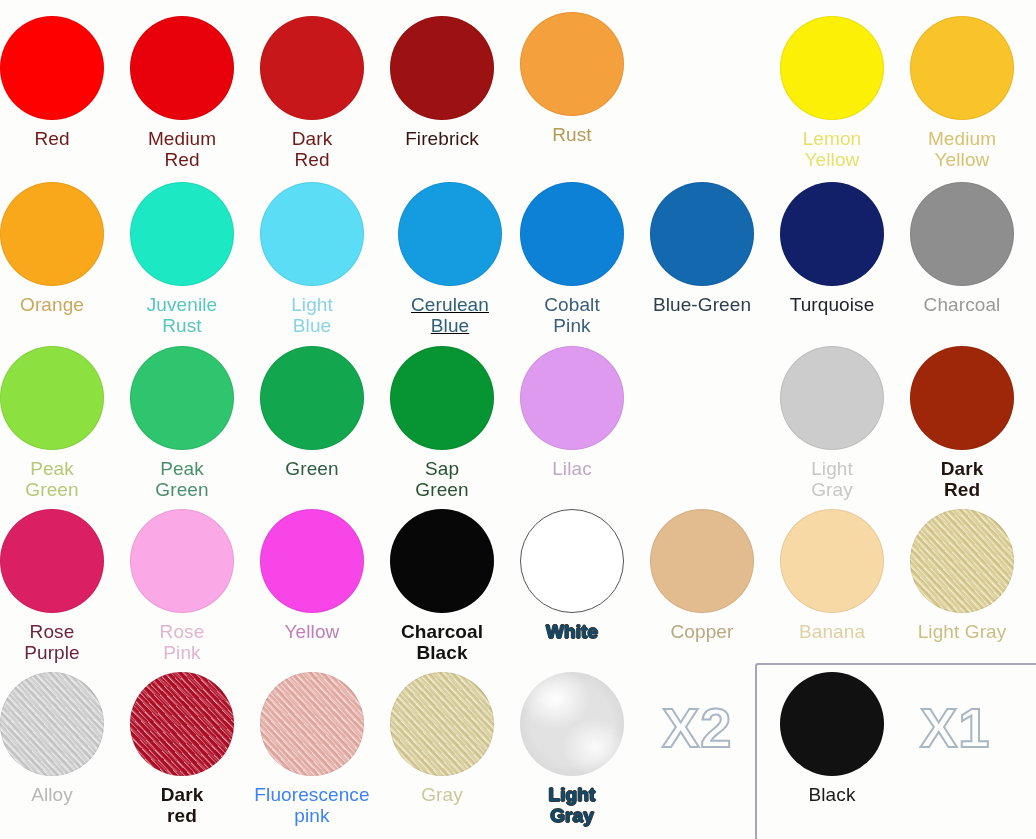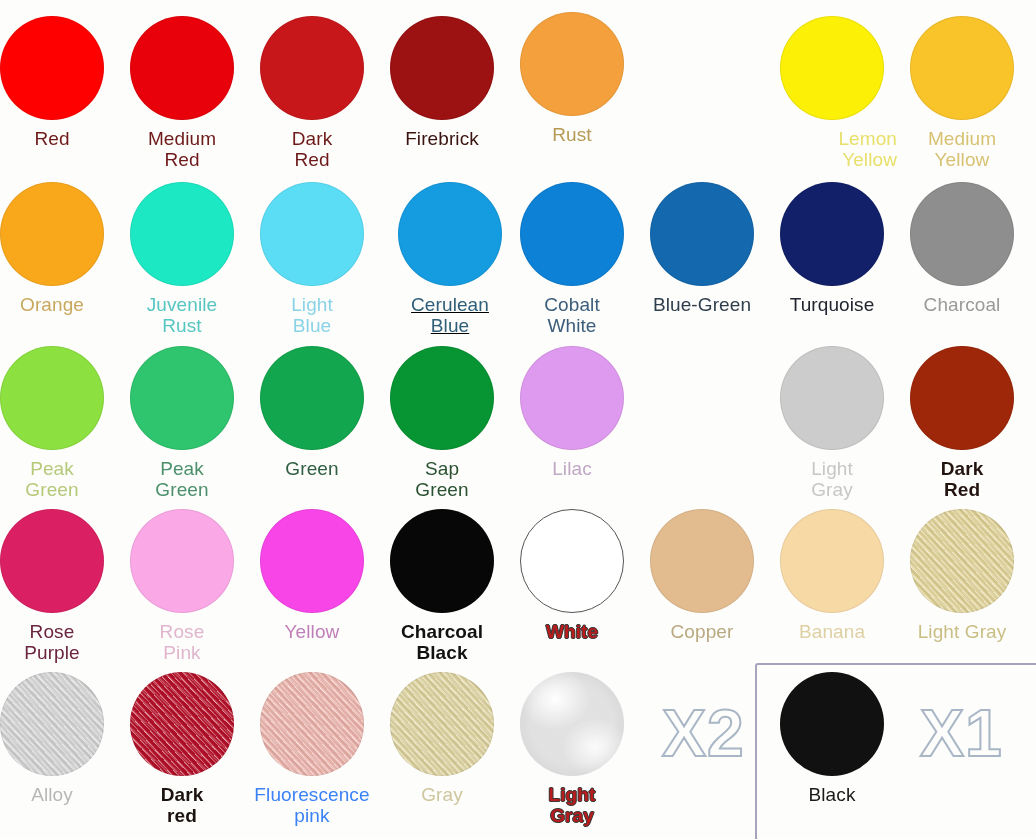--- a/index.html
+++ b/index.html
@@ -83,33 +83,33 @@
     font-size: 19px;
     line-height: 21px;
     font-weight: 400;
     letter-spacing: 0.1px;
     white-space: pre-line;
   }
   .label.bold { font-weight: 700; }
 
   
   .label.outlined {
-    color: #b91c1c;
+    color: #0c4a6e;
     font-weight: 700;
     -webkit-text-stroke: 0.9px #2b2b2b;
     paint-order: stroke fill;
     text-shadow:
       -1px 0 #3a3a3a, 1px 0 #3a3a3a,
       0 -1px #3a3a3a, 0 1px #3a3a3a;
   }
 
   
   .xmark {
     position: absolute;
-    font-size: 66px;
+    font-size: 56px;
     font-weight: 700;
     letter-spacing: 1px;
     color: transparent;
     -webkit-text-stroke: 2px #a9b6c6;
     text-shadow: 0 0 0 transparent;
     user-select: none;
   }
 
   
   .callout {
@@ -155,21 +155,21 @@
     <div class="cell" style="left: 507px; top: 12px;">
       <div class="disc-wrap">
         <div class="disc" title="Rust" style="background: rgb(244, 160, 60); box-shadow: rgba(0, 0, 0, 0.07) 0px 0px 0px 1px inset;"></div>
       </div>
       <div class="label" style="color: rgb(181, 154, 84);">Rust</div>
     </div>
     <div class="cell" style="left: 767px; top: 16px;">
       <div class="disc-wrap">
         <div class="disc" title="Lemon Yellow" style="background: rgb(251, 240, 6); box-shadow: rgba(0, 0, 0, 0.07) 0px 0px 0px 1px inset;"></div>
       </div>
-      <div class="label" style="color: rgb(231, 224, 106); text-align: right;">Lemon
+      <div class="label" style="color: rgb(231, 224, 106);">Lemon
 Yellow</div>
     </div>
     <div class="cell" style="left: 897px; top: 16px;">
       <div class="disc-wrap">
         <div class="disc" title="Medium Yellow" style="background: rgb(249, 195, 42); box-shadow: rgba(0, 0, 0, 0.07) 0px 0px 0px 1px inset;"></div>
       </div>
       <div class="label" style="color: rgb(214, 194, 114);">Medium
 Yellow</div>
     </div>
     <div class="cell" style="left: -13px; top: 182px;">
@@ -197,21 +197,21 @@
         <div class="disc" title="Cerulean Blue" style="background: rgb(21, 156, 224); box-shadow: rgba(0, 0, 0, 0.07) 0px 0px 0px 1px inset;"></div>
       </div>
       <div class="label" style="color: rgb(46, 94, 120);">Cerulean
 Blue</div>
     </div>
     <div class="cell" style="left: 507px; top: 182px;">
       <div class="disc-wrap">
         <div class="disc" title="Cobalt Blue" style="background: rgb(13, 129, 214); box-shadow: rgba(0, 0, 0, 0.07) 0px 0px 0px 1px inset;"></div>
       </div>
       <div class="label" style="color: rgb(59, 93, 123);">Cobalt
-White</div>
+Pink</div>
     </div>
     <div class="cell" style="left: 637px; top: 182px;">
       <div class="disc-wrap">
         <div class="disc" title="Blue-Green" style="background: rgb(20, 104, 174); box-shadow: rgba(0, 0, 0, 0.07) 0px 0px 0px 1px inset;"></div>
       </div>
       <div class="label" style="color: rgb(47, 62, 76);">Blue-Green</div>
     </div>
     <div class="cell" style="left: 767px; top: 182px;">
       <div class="disc-wrap">
         <div class="disc" title="Turquoise" style="background: rgb(18, 32, 105); box-shadow: rgba(0, 0, 0, 0.07) 0px 0px 0px 1px inset;"></div>

